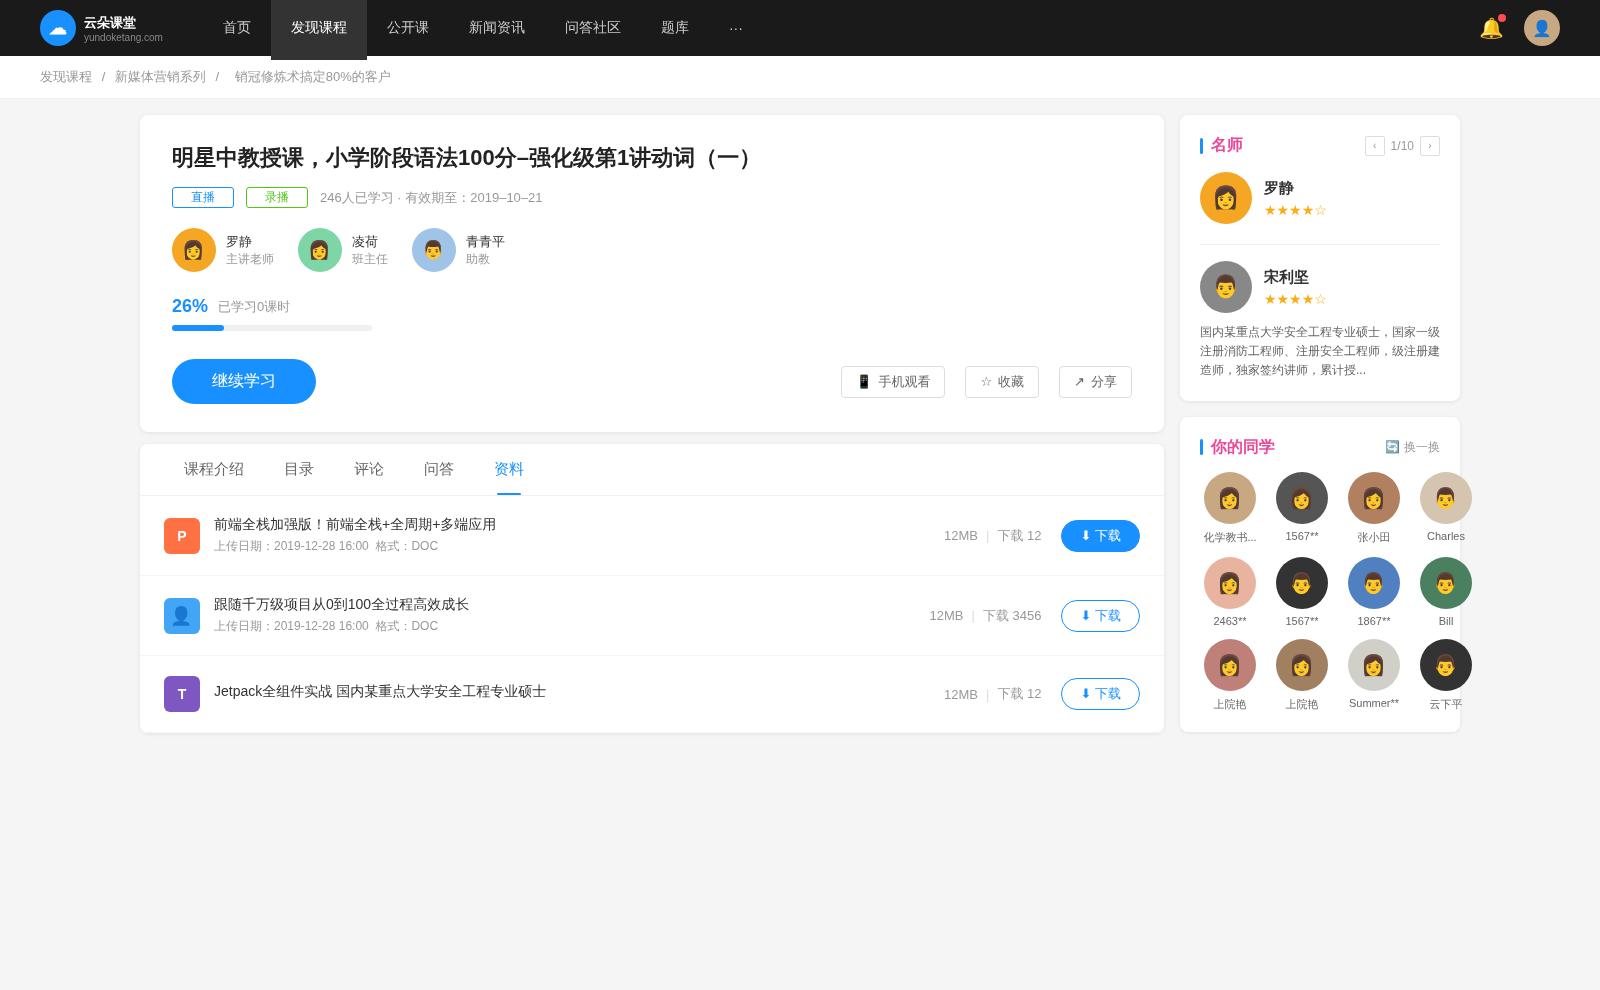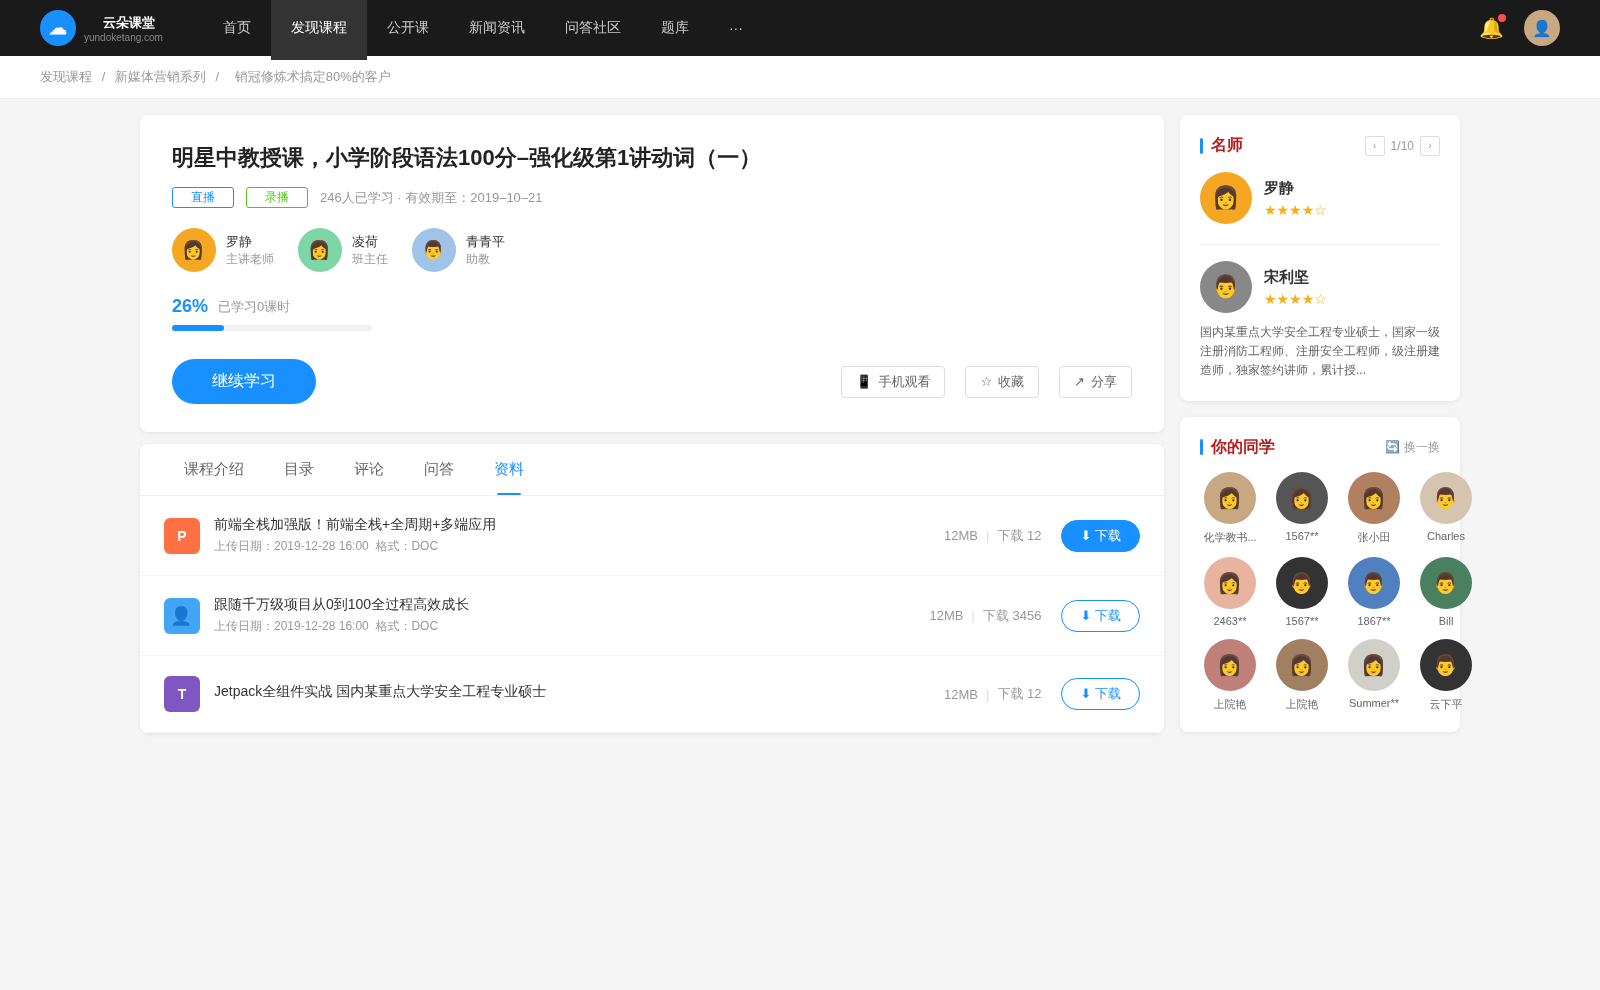--- a/index.html
+++ b/index.html
@@ -70,21 +70,21 @@
     .resource-name { font-size: 14px; font-weight: 500; color: #333; margin-bottom: 4px; }
     .resource-meta { font-size: 12px; color: #999; }
     .resource-stats { display: flex; align-items: center; gap: 8px; color: #999; font-size: 13px; margin-right: 20px; white-space: nowrap; }
     .resource-stats .sep { color: #ddd; }
     .btn-download { border: 1px solid #1890ff; color: #1890ff; background: white; border-radius: 20px; padding: 6px 18px; cursor: pointer; font-size: 13px; display: flex; align-items: center; gap: 4px; white-space: nowrap; }
     .btn-download.filled { background: #1890ff; color: white; }
 
     
     .sidebar-panel { background: white; border-radius: 8px; padding: 20px; margin-bottom: 16px; box-shadow: 0 1px 4px rgba(0,0,0,0.08); }
     .panel-header { display: flex; align-items: center; justify-content: space-between; margin-bottom: 16px; }
-    .panel-title { display: flex; align-items: center; gap: 0; font-size: 16px; font-weight: bold; color: #b91c1c; }
+    .panel-title { display: flex; align-items: center; gap: 0; font-size: 16px; font-weight: bold; color: #ec4899; }
     .panel-title::before { content: ''; display: inline-block; width: 3px; height: 16px; background: #1890ff; margin-right: 8px; border-radius: 2px; }
     .panel-nav { display: flex; align-items: center; gap: 6px; color: #999; font-size: 13px; }
     .panel-nav-btn { cursor: pointer; width: 20px; height: 20px; border: 1px solid #ddd; border-radius: 2px; display: flex; align-items: center; justify-content: center; font-size: 10px; color: #999; }
     .panel-page { font-size: 12px; }
 
     
     .teacher-card { margin-bottom: 20px; }
     .teacher-card:last-child { margin-bottom: 0; }
     .teacher-card-header { display: flex; align-items: center; gap: 12px; margin-bottom: 10px; }
     .teacher-card-avatar { width: 52px; height: 52px; border-radius: 50%; background: #f0f0f0; overflow: hidden; flex-shrink: 0; }
@@ -100,21 +100,21 @@
     .classmate-avatar { width: 52px; height: 52px; border-radius: 50%; background: #f0f0f0; overflow: hidden; }
     .classmate-name { font-size: 11px; color: #666; text-align: center; white-space: nowrap; overflow: hidden; text-overflow: ellipsis; width: 60px; }
   </style>
 </head>
 <body>
 
 <header class="header">
   <div class="logo">
     <div class="logo-icon">☁</div>
     <div>
-      <div style="color:white;font-size:13px;font-weight:bold;margin-left:19px;">云朵课堂</div>
+      <div style="color:white;font-size:13px;font-weight:bold;">云朵课堂</div>
       <div style="color:#888;font-size:10px;">yundoketang.com</div>
     </div>
   </div>
   <nav class="nav">
     <div class="nav-item">首页</div>
     <div class="nav-item active">发现课程</div>
     <div class="nav-item">公开课</div>
     <div class="nav-item">新闻资讯</div>
     <div class="nav-item">问答社区</div>
     <div class="nav-item">题库</div>

